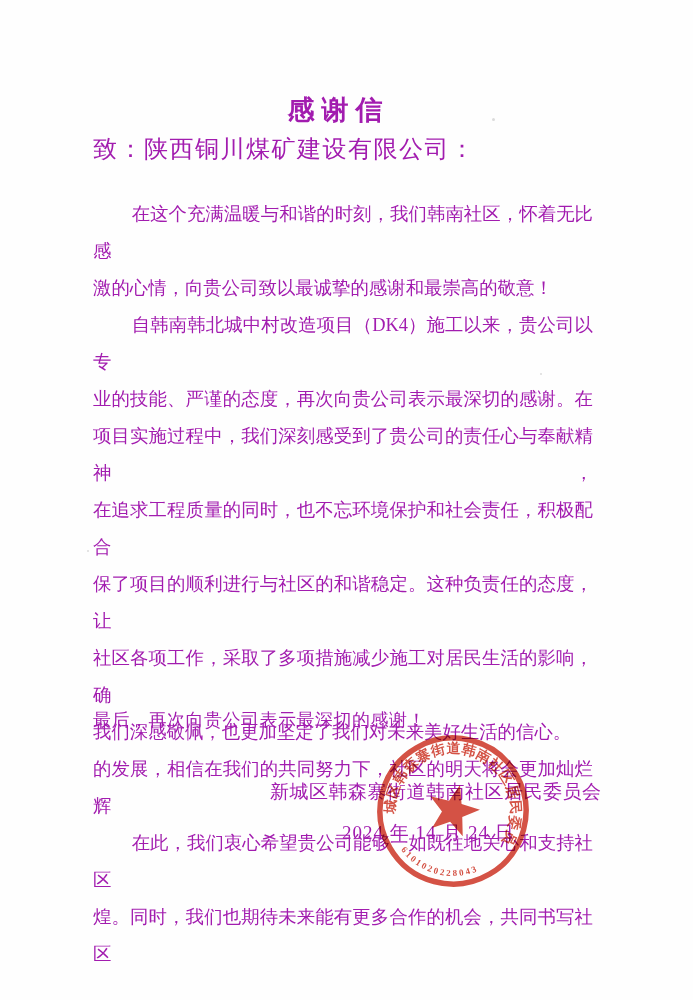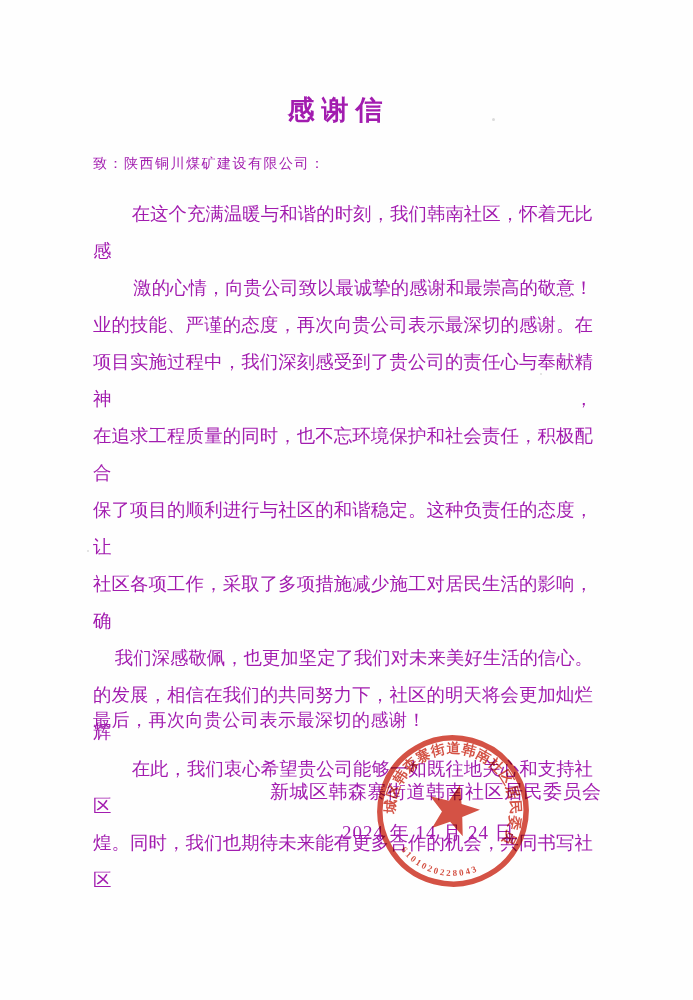--- a/index.html
+++ b/index.html
@@ -13,28 +13,28 @@
   }
   .title{
     position:absolute;top:92px;left:0;right:0;
     margin:0;
     text-align:center;
     font-size:27px;font-weight:600;
     letter-spacing:7px;
     transform:translateX(-8px);
   }
   .recipient{
-    position:absolute;top:155px;left:93px;width:520px;
-    font-size:14px;letter-spacing:1.5px;font-family:Liberation Mono, monospace;
+    position:absolute;top:133px;left:93px;width:520px;
+    font-size:24px;letter-spacing:1.5px;font-family:Liberation Mono, monospace;
   }
   .body{
     position:absolute;top:196px;left:93px;width:500px;
     font-size:18.4px;line-height:37px;
   }
-  .line{text-align:right;}
+  .line{text-align:left;}
   .j{text-align:justify;text-align-last:justify;text-justify:inter-character;}
   .indent{text-indent:2.1em;}
   .closing{
     position:absolute;top:702px;left:93px;width:500px;
     font-size:18px;line-height:37px;letter-spacing:0.5px;
   }
   .signature{
     position:absolute;top:779px;left:270px;
     font-size:19px;letter-spacing:0.5px;
   }
@@ -64,20 +64,21 @@
 
   <h1 class="title">感谢信</h1>
 
   <div class="recipient">致：陕西铜川煤矿建设有限公司：</div>
 
   <div class="body">
 
     <div class="line j indent">在这个充满温暖与和谐的时刻，我们韩南社区，怀着无比感</div>
     <div class="line">激的心情，向贵公司致以最诚挚的感谢和最崇高的敬意！</div>
 
+    <div class="line j indent">自韩南韩北城中村改造项目（DK4）施工以来，贵公司以专</div>
     <div class="line j">业的技能、严谨的态度，再次向贵公司表示最深切的感谢。在</div>
     <div class="line j">项目实施过程中，我们深刻感受到了贵公司的责任心与奉献精神，</div>
     <div class="line j">在追求工程质量的同时，也不忘环境保护和社会责任，积极配合</div>
     <div class="line j">保了项目的顺利进行与社区的和谐稳定。这种负责任的态度，让</div>
     <div class="line j">社区各项工作，采取了多项措施减少施工对居民生活的影响，确</div>
     <div class="line">我们深感敬佩，也更加坚定了我们对未来美好生活的信心。</div>
 
     <div class="line j">的发展，相信在我们的共同努力下，社区的明天将会更加灿烂辉</div>
     <div class="line j indent">在此，我们衷心希望贵公司能够一如既往地关心和支持社区</div>
     <div class="line j">煌。同时，我们也期待未来能有更多合作的机会，共同书写社区</div>

